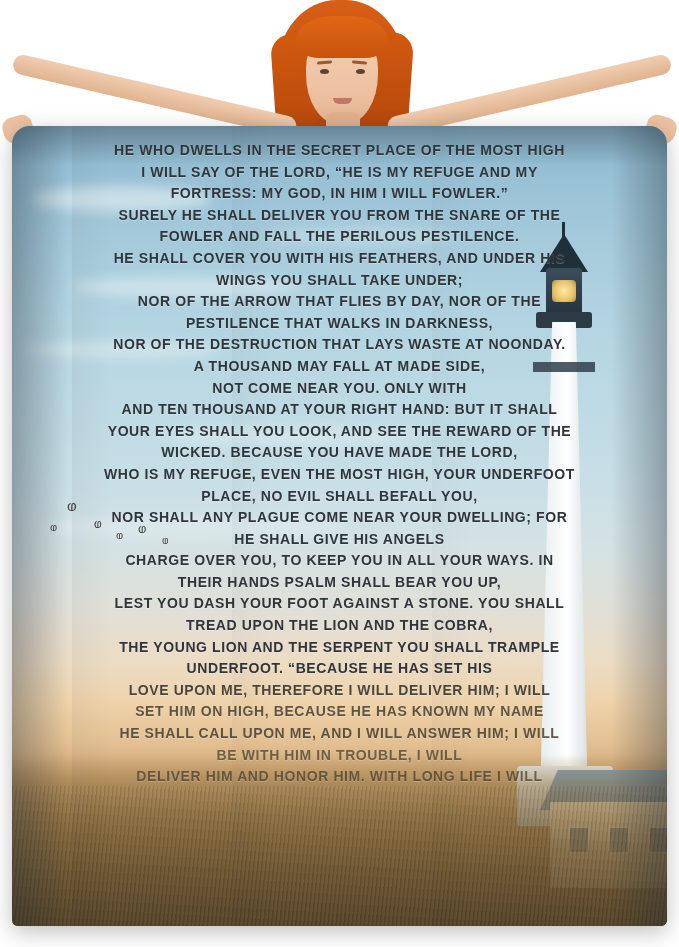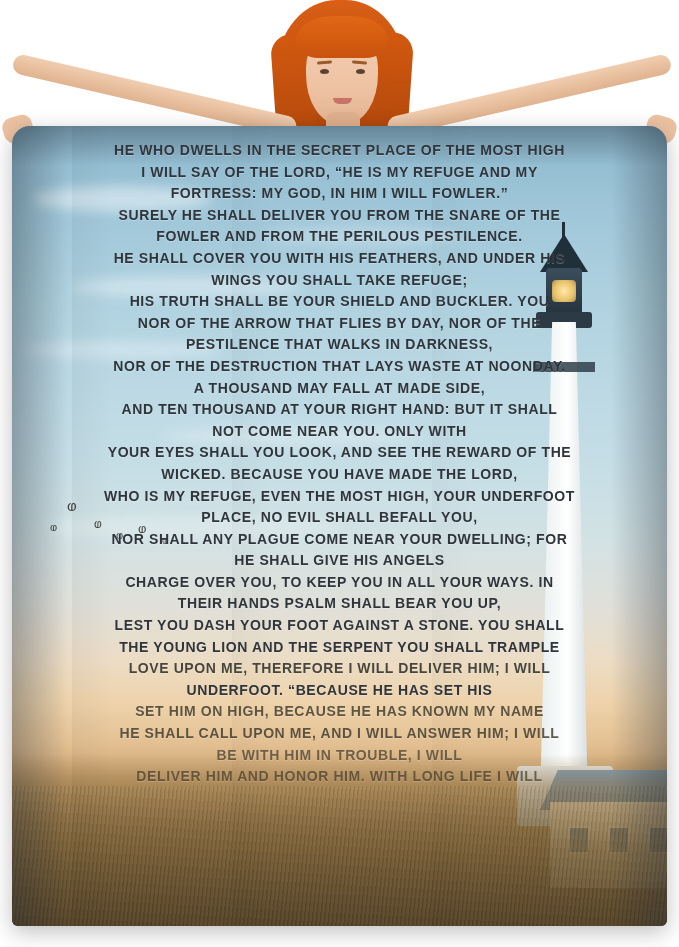--- a/index.html
+++ b/index.html
@@ -398,42 +398,42 @@
     <div class="edge-shade-l"></div>
     <div class="edge-shade-r"></div>
     <div class="top-shade"></div>
 
     <div class="text-layer">
       <div class="verse-lines">
         <div class="verse-line">HE  WHO DWELLS IN THE SECRET PLACE OF THE MOST HIGH</div>
         <div class="verse-line">I WILL SAY OF THE LORD, “HE IS MY REFUGE AND MY</div>
         <div class="verse-line">FORTRESS:  MY GOD,  IN HIM  I WILL FOWLER.”</div>
         <div class="verse-line">SURELY HE SHALL DELIVER YOU FROM THE SNARE OF THE</div>
-        <div class="verse-line">FOWLER AND FROM THE PERILOUS PESTILENCE.</div>
+        <div class="verse-line">FOWLER AND FALL THE PERILOUS PESTILENCE.</div>
         <div class="verse-line">HE SHALL COVER YOU WITH HIS FEATHERS,  AND UNDER HIS</div>
-        <div class="verse-line">WINGS YOU SHALL TAKE REFUGE;</div>
-        <div class="verse-line">HIS TRUTH SHALL BE YOUR SHIELD AND BUCKLER.  YOU</div>
+        <div class="verse-line">WINGS YOU SHALL TAKE UNDER;</div>
         <div class="verse-line">NOR OF THE ARROW THAT FLIES BY DAY,  NOR OF THE</div>
         <div class="verse-line">PESTILENCE THAT WALKS IN DARKNESS,</div>
         <div class="verse-line">NOR OF THE DESTRUCTION THAT LAYS WASTE AT NOONDAY.</div>
         <div class="verse-line">A THOUSAND MAY FALL AT MADE SIDE,</div>
+        <div class="verse-line">NOT COME NEAR YOU.  ONLY WITH</div>
         <div class="verse-line">AND TEN THOUSAND AT YOUR RIGHT HAND:  BUT IT SHALL</div>
-        <div class="verse-line">NOT COME NEAR YOU.  ONLY WITH</div>
         <div class="verse-line">YOUR EYES SHALL YOU LOOK,  AND SEE THE REWARD OF THE</div>
         <div class="verse-line">WICKED. BECAUSE YOU HAVE MADE THE LORD,</div>
         <div class="verse-line">WHO IS MY REFUGE,  EVEN THE MOST HIGH,  YOUR UNDERFOOT</div>
         <div class="verse-line">PLACE,  NO EVIL SHALL BEFALL YOU,</div>
         <div class="verse-line">NOR SHALL ANY PLAGUE COME NEAR YOUR DWELLING;  FOR</div>
         <div class="verse-line">HE SHALL GIVE HIS ANGELS</div>
         <div class="verse-line">CHARGE OVER YOU,  TO KEEP YOU IN ALL YOUR WAYS.  IN</div>
         <div class="verse-line">THEIR HANDS PSALM SHALL BEAR YOU UP,</div>
         <div class="verse-line">LEST YOU DASH YOUR FOOT AGAINST A STONE.  YOU SHALL</div>
+        <div class="verse-line">TREAD UPON THE LION AND THE COBRA,</div>
         <div class="verse-line">THE YOUNG LION AND THE SERPENT YOU SHALL TRAMPLE</div>
+        <div class="verse-line">UNDERFOOT.  “BECAUSE HE HAS SET HIS</div>
         <div class="verse-line fade1">LOVE UPON ME,  THEREFORE I WILL DELIVER HIM;  I WILL</div>
-        <div class="verse-line">UNDERFOOT.  “BECAUSE HE HAS SET HIS</div>
         <div class="verse-line fade2">SET HIM ON HIGH,  BECAUSE HE HAS KNOWN MY NAME</div>
         <div class="verse-line fade2">HE SHALL CALL UPON ME,  AND I WILL ANSWER HIM;  I WILL</div>
         <div class="verse-line fade3">BE WITH HIM IN TROUBLE,  I WILL</div>
         <div class="verse-line fade3">DELIVER HIM AND HONOR HIM.  WITH LONG LIFE I WILL</div>
 
       </div>
     </div>
 
   </div>
 </div>

